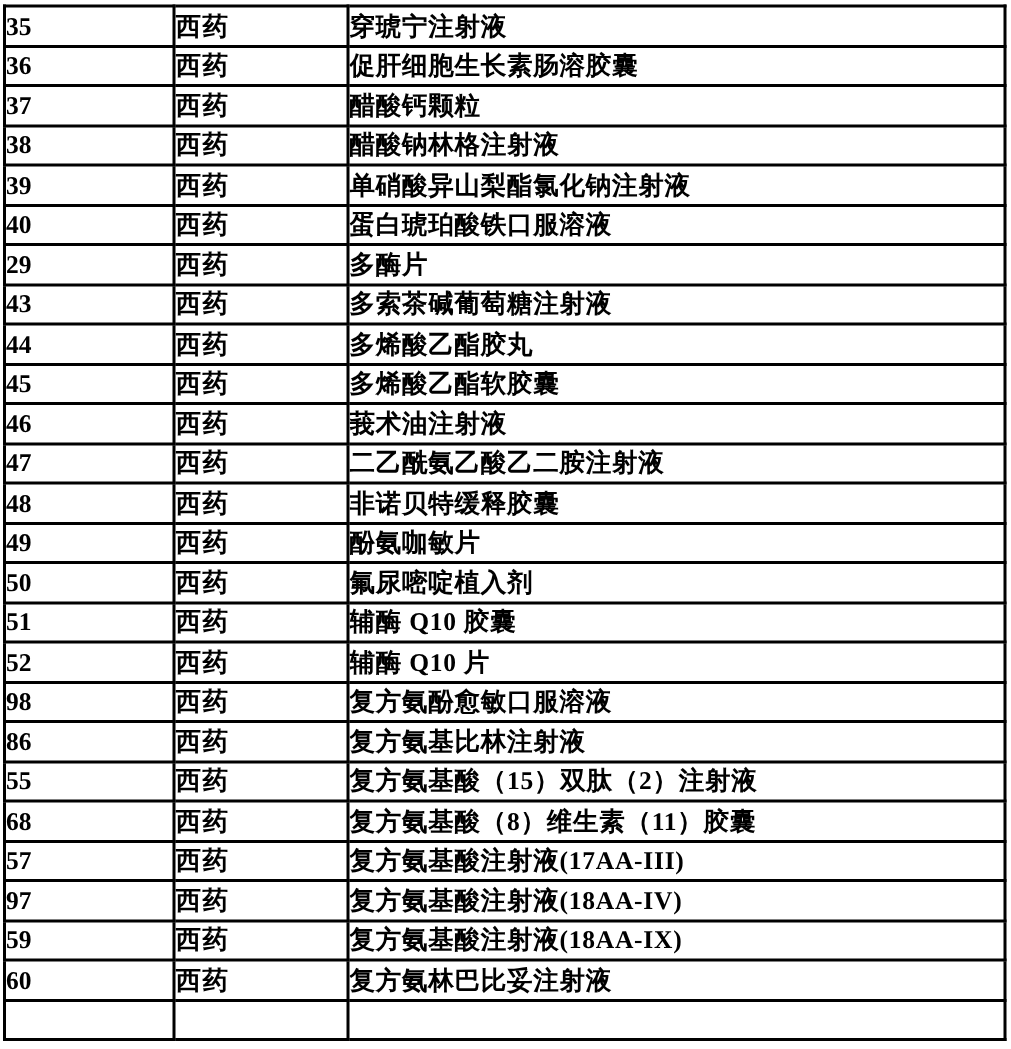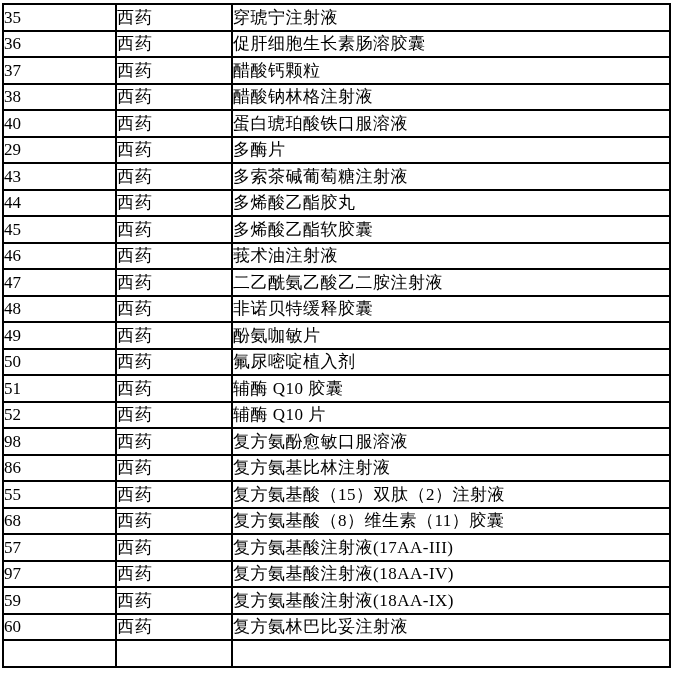--- a/index.html
+++ b/index.html
@@ -9,20 +9,21 @@
     height: 699px;
     background: #ffffff;
     overflow: hidden;
   }
   .page {
     position: relative;
     width: 674px;
     height: 699px;
     background: #ffffff;
     overflow: hidden;
+    font-weight: bold;
   }
   table.drug-table {
     position: absolute;
     left: 2px;
     top: 3px;
     width: 667px;
     border-collapse: collapse;
     table-layout: fixed;
     font-family: "Liberation Serif", "DejaVu Serif", serif;
     font-size: 17px;
@@ -64,20 +65,25 @@
         </tr>
         <tr>
           <td class="c-no">37</td>
           <td class="c-category">西药</td>
           <td class="c-name">醋酸钙颗粒</td>
         </tr>
         <tr>
           <td class="c-no">38</td>
           <td class="c-category">西药</td>
           <td class="c-name">醋酸钠林格注射液</td>
+        </tr>
+        <tr>
+          <td class="c-no">39</td>
+          <td class="c-category">西药</td>
+          <td class="c-name">单硝酸异山梨酯氯化钠注射液</td>
         </tr>
         <tr>
           <td class="c-no">40</td>
           <td class="c-category">西药</td>
           <td class="c-name">蛋白琥珀酸铁口服溶液</td>
         </tr>
         <tr>
           <td class="c-no">29</td>
           <td class="c-category">西药</td>
           <td class="c-name">多酶片</td>

